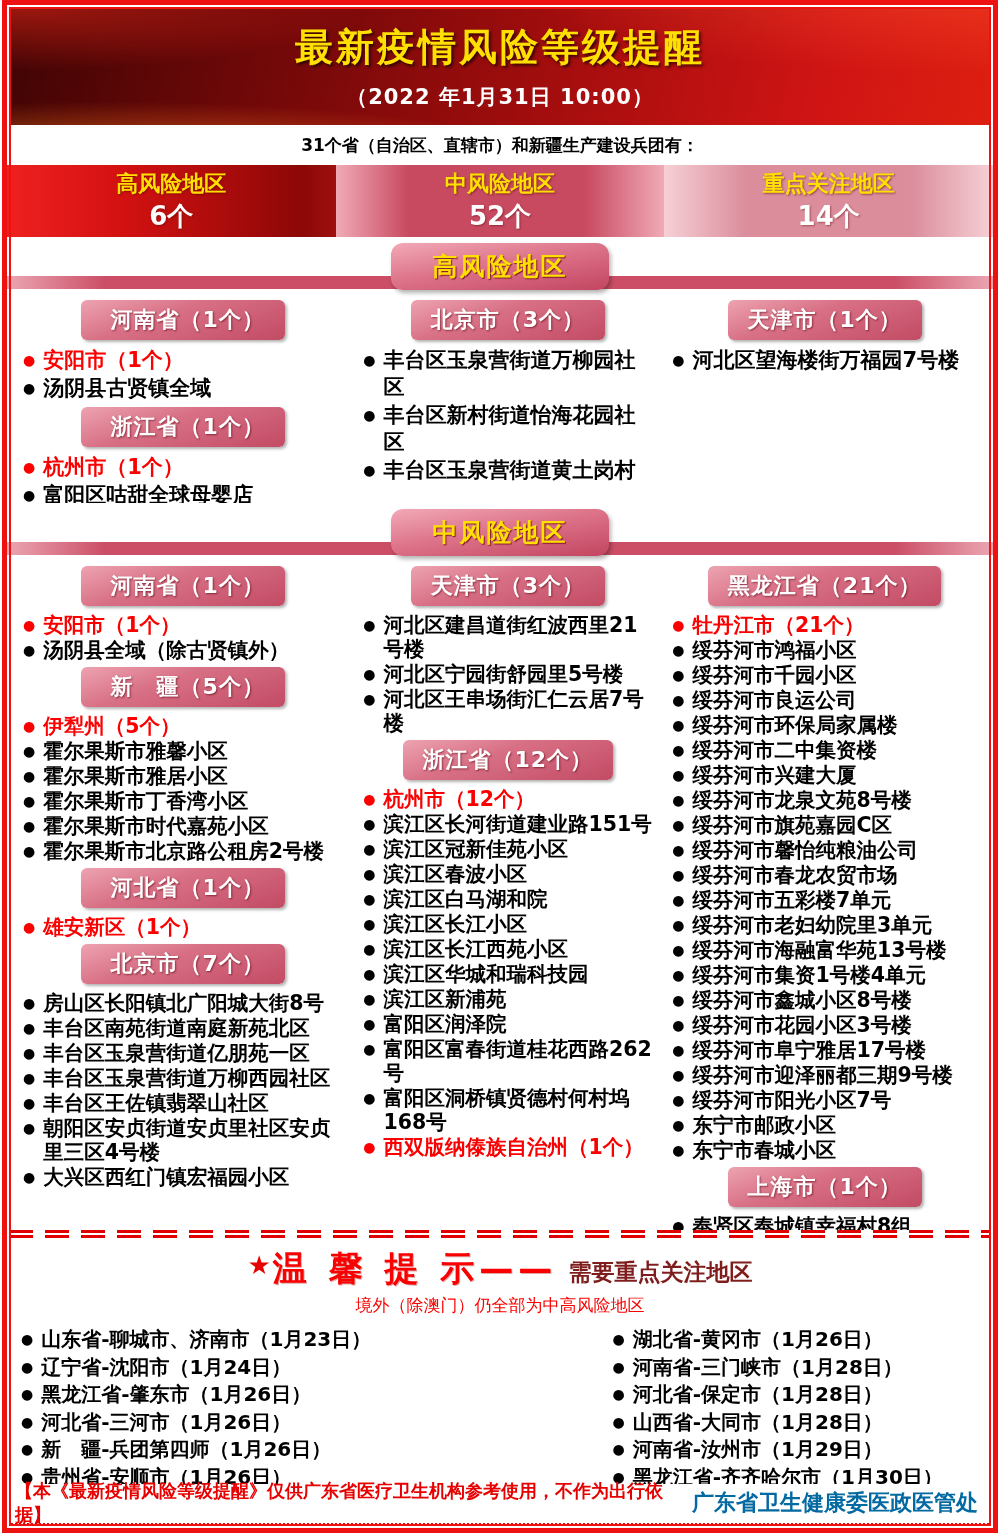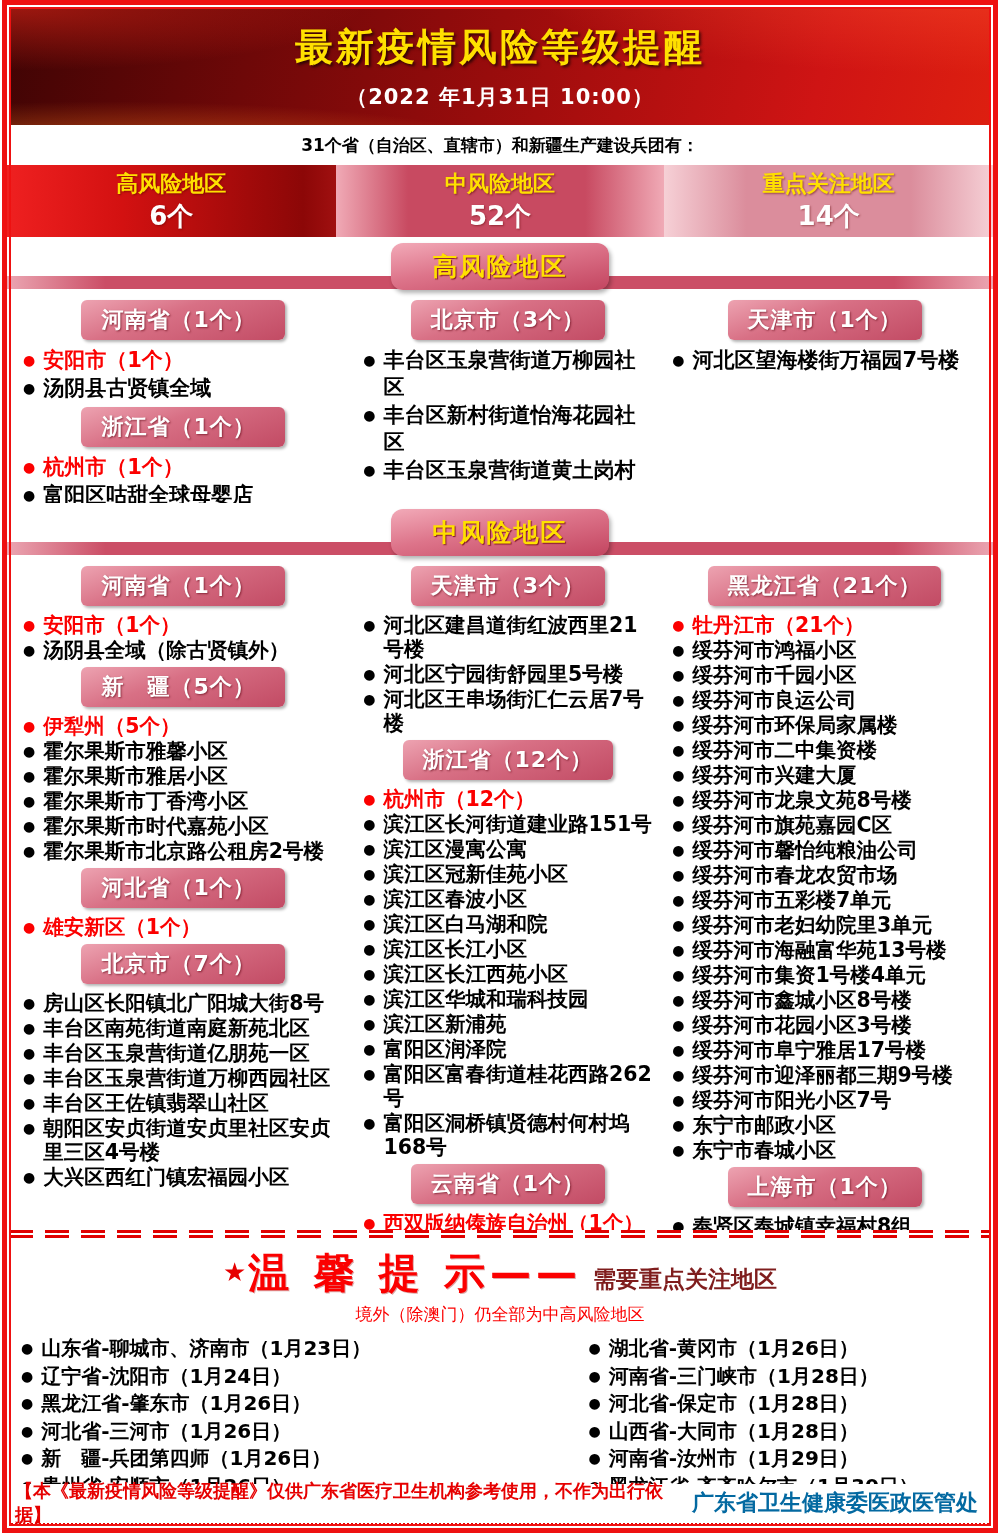--- a/index.html
+++ b/index.html
@@ -66,21 +66,21 @@
   }
   .cols{
     display:grid; grid-template-columns:1.05fr .95fr 1fr; gap:0 12px;
     padding:6px 12px 0 12px; flex:1; min-height:0;
   }
   .col{ overflow:hidden; }
 
   
   .entry.pill{
     width:max-content; min-width:62%; margin:5px auto 7px;
-    padding:5px 20px; border-radius:6px; text-align:left;
+    padding:5px 20px; border-radius:6px; text-align:right;
     background:linear-gradient(160deg,#eda3b1 0%,#d87085 40%,#c24b64 100%);
     box-shadow:2px 2px 3px rgba(0,0,0,.3);
     color:#ffffff; font-size:22px; font-weight:bold; letter-spacing:1px;
     text-shadow:1px 1px 2px rgba(90,0,15,.6);
   }
   .entry.item{
     display:flex; align-items:flex-start;
     color:#000; font-size:20.5px; font-weight:600; line-height:24px;
     margin:1px 0;
   }
@@ -99,26 +99,26 @@
     background-image:
       linear-gradient(#ffffff,#ffffff),
       repeating-linear-gradient(90deg,#e00000 0 24px, rgba(0,0,0,0) 24px 36px);
     background-size:100% 2px,100% 100%;
     background-position:0 3px,0 0;
     background-repeat:no-repeat,repeat;
   }
   .care-title-row{ text-align:center; margin-top:8px; white-space:nowrap; }
   .star{ color:#e60000; font-size:26px; vertical-align:6px; margin-right:2px; }
   .care-title{
-    color:#fb0000; font-size:41px; font-weight:bold; letter-spacing:5px;
+    color:#fb0000; font-size:34px; font-weight:bold; letter-spacing:5px;
     text-shadow:1px 1px 0 rgba(150,0,0,.35);
   }
   .care-suffix{ color:#7f1d1d; font-size:23px; font-weight:bold; margin-left:6px; }
   .care-sub{ text-align:center; color:#fb0000; font-size:17px; font-weight:normal; margin-top:2px; }
-  .care-cols{ display:grid; grid-template-columns:59% 41%; padding:8px 14px 0 10px; }
+  .care-cols{ display:grid; grid-template-columns:59% 41%; padding:8px 14px 0 10px;gap:24px; }
   .care .entry.item{ font-size:20px; line-height:26.5px; font-weight:bold; }
   .care .entry.item::before{ line-height:26.5px; }
 
   
   .ftr{
     height:44px; flex:0 0 auto; position:relative;
     display:flex; align-items:center; justify-content:space-between;
     padding:0 15px 6px 8px; background:#fff;
   }
   .ftr-disc{
@@ -216,32 +216,30 @@
         </div>
       <div class="col">
 
       <div class="entry pill">天津市（3个）</div>
           <div class="entry item">河北区建昌道街红波西里21号楼</div>
           <div class="entry item">河北区宁园街舒园里5号楼</div>
           <div class="entry item">河北区王串场街汇仁云居7号楼</div>
           <div class="entry pill">浙江省（12个）</div>
           <div class="entry item red">杭州市（12个）</div>
           <div class="entry item">滨江区长河街道建业路151号</div>
-          <div class="entry item">滨江区漫寓公寓</div>
           <div class="entry item">滨江区冠新佳苑小区</div>
           <div class="entry item">滨江区春波小区</div>
           <div class="entry item">滨江区白马湖和院</div>
           <div class="entry item">滨江区长江小区</div>
           <div class="entry item">滨江区长江西苑小区</div>
           <div class="entry item">滨江区华城和瑞科技园</div>
           <div class="entry item">滨江区新浦苑</div>
           <div class="entry item">富阳区润泽院</div>
           <div class="entry item">富阳区富春街道桂花西路262号</div>
           <div class="entry item">富阳区洞桥镇贤德村何村坞168号</div>
-          <div class="entry pill">云南省（1个）</div>
           <div class="entry item red">西双版纳傣族自治州（1个）</div>
         </div>
       <div class="col">
 
       <div class="entry pill">黑龙江省（21个）</div>
           <div class="entry item red">牡丹江市（21个）</div>
           <div class="entry item">绥芬河市鸿福小区</div>
           <div class="entry item">绥芬河市千园小区</div>
           <div class="entry item">绥芬河市良运公司</div>
           <div class="entry item">绥芬河市环保局家属楼</div>

